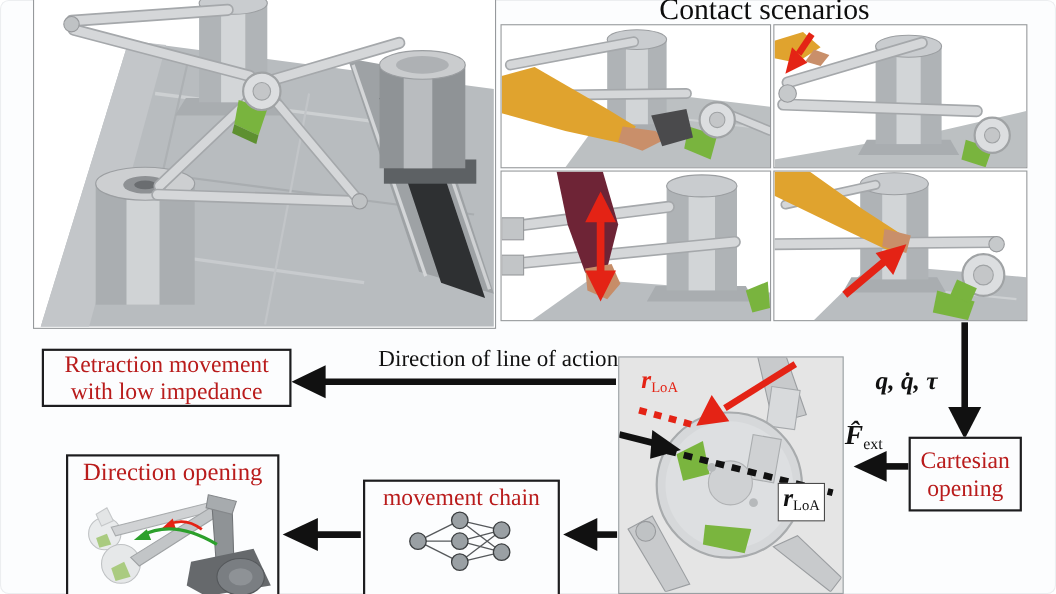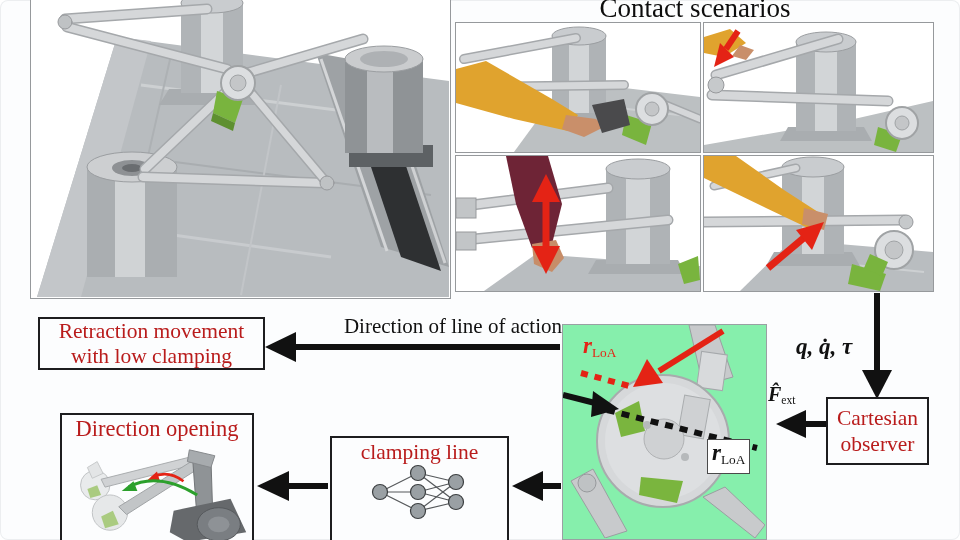--- a/index.html
+++ b/index.html
@@ -9,26 +9,26 @@
   .flowbox{position:absolute;background:#fcfdfe;border:2px solid #1d1d1f;box-sizing:border-box;display:flex;flex-direction:column;align-items:center;justify-content:center;color:#b91c1c;}
   .flowbox .ln{display:block;white-space:nowrap;}
   .lbl{position:absolute;color:#111;white-space:nowrap;}
   .math{font-weight:bold;font-style:italic;}
   .sub{font-size:0.58em;font-style:normal;font-weight:normal;vertical-align:-0.28em;letter-spacing:0;}
   #contact-title{position:absolute;left:455px;top:-7px;width:480px;text-align:center;font-size:27px;color:#0d0d0d;}
   #contact-grid{position:absolute;left:455px;top:22px;width:480px;height:271px;display:grid;grid-template-columns:246px 231px;grid-template-rows:131px 137px;gap:2px;}
   .cell{border:1px solid #96999c;box-sizing:border-box;background:#fff;overflow:hidden;}
   #retraction-box{left:38px;top:317px;width:227px;height:53px;font-size:21.5px;line-height:25px;}
   #direction-label{left:280px;top:314px;width:282px;text-align:right;font-size:21px;}
-  #joint-figure{position:absolute;left:562px;top:324px;width:205px;height:216px;border:1.5px solid #9aa0a3;background:#86efac;box-sizing:border-box;}
+  #joint-figure{position:absolute;left:562px;top:324px;width:205px;height:216px;border:1.5px solid #9aa0a3;background:#e5e5e5;box-sizing:border-box;}
   #r-loa-red{position:absolute;left:20px;top:8px;font-size:23px;}
   #r-loa-black{position:absolute;left:144px;top:114px;font-size:23px;color:#111;background:#fff;border:1px solid #4a4a4a;padding:0 4px;line-height:26px;}
   #q-label{left:796px;top:334px;width:76px;font-size:23px;}
   #cartesian-box{left:826px;top:397px;width:103px;height:68px;font-size:21.5px;line-height:26px;}
-  #fext-label{left:768px;top:383px;font-size:20px;}
+  #fext-label{left:768px;top:383px;font-size:25px;}
   #structure-box{left:60px;top:413px;width:194px;height:131px;justify-content:flex-start;}
   #structure-box .title{font-size:22.5px;line-height:26px;margin-top:1px;}
   #classification-box{left:330px;top:436px;width:179px;height:108px;justify-content:flex-start;font-size:21.5px;line-height:24px;padding-top:2px;}
   svg{display:block;}
   .overlay{position:absolute;left:0;top:0;pointer-events:none;}
 </style>
 </head>
 <body>
 
 <div id="canvas">
@@ -236,21 +236,21 @@
       <polygon points="512,486 543,471 543,501" fill="#111"></polygon>
     </g>
     <g>
       <line x1="328" y1="486" x2="287" y2="486" stroke="#111" stroke-width="6"></line>
       <polygon points="257,486 289,471 289,501" fill="#111"></polygon>
     </g>
   </svg>
 
   <div class="flowbox" id="retraction-box">
     <span class="ln">Retraction movement</span>
-    <span class="ln">with low clamping</span>
+    <span class="ln">with low impedance</span>
   </div>
 
   <div class="lbl" id="direction-label">Direction of line of action</div>
 
   <div id="joint-figure">
     <svg width="202" height="213" viewBox="0 0 202 213">
 
       <polygon points="126,0 152,0 170,52 140,60" fill="#c8cacc" stroke="#9b9ea1"></polygon>
       <rect x="136" y="28" width="26" height="36" fill="#d8dadc" stroke="#a5a8ab" transform="rotate(8 149 46)"></rect>
 
@@ -283,21 +283,21 @@
       </g>
     </svg>
     <div class="lbl math" id="r-loa-red" style="color:#e42315;"><span>r</span><span class="sub">LoA</span></div>
     <div class="lbl math" id="r-loa-black"><span>r</span><span class="sub">LoA</span></div>
   </div>
 
   <div class="lbl math" id="q-label">q, q̇, τ</div>
 
   <div class="flowbox" id="cartesian-box">
     <span class="ln">Cartesian</span>
-    <span class="ln">observer</span>
+    <span class="ln">opening</span>
   </div>
 
   <div class="lbl math" id="fext-label"><span>F̂</span><span class="sub">ext</span></div>
 
   <div class="flowbox" id="structure-box">
     <span class="ln title">Direction opening</span>
     <svg width="190" height="102" viewBox="0 0 190 102">
 
       <g opacity="0.85">
         <circle cx="32" cy="44" r="15" fill="#e6e8e9" stroke="#b5b8ba"></circle>
@@ -322,21 +322,21 @@
         <polygon points="84,40 95,30 98,40" fill="#e42315"></polygon>
       </g>
       <g fill="none">
         <path d="M 136,54 Q 96,30 66,46" stroke="#2ca02c" stroke-width="3"></path>
         <polygon points="59,50 71,40 75,50" fill="#2ca02c"></polygon>
       </g>
     </svg>
   </div>
 
   <div class="flowbox" id="classification-box">
-    <span class="ln">clamping line</span>
+    <span class="ln">movement chain</span>
     <svg width="112" height="56" viewBox="0 0 112 56">
       <g stroke="#55585b" stroke-width="1.2">
         <line x1="16" y1="28" x2="54" y2="9"></line>
           <line x1="16" y1="28" x2="54" y2="28"></line>
           <line x1="16" y1="28" x2="54" y2="47"></line>
         <line x1="54" y1="9" x2="92" y2="18"></line>
           <line x1="54" y1="9" x2="92" y2="38"></line>
         <line x1="54" y1="28" x2="92" y2="18"></line>
           <line x1="54" y1="28" x2="92" y2="38"></line>
         <line x1="54" y1="47" x2="92" y2="18"></line>

